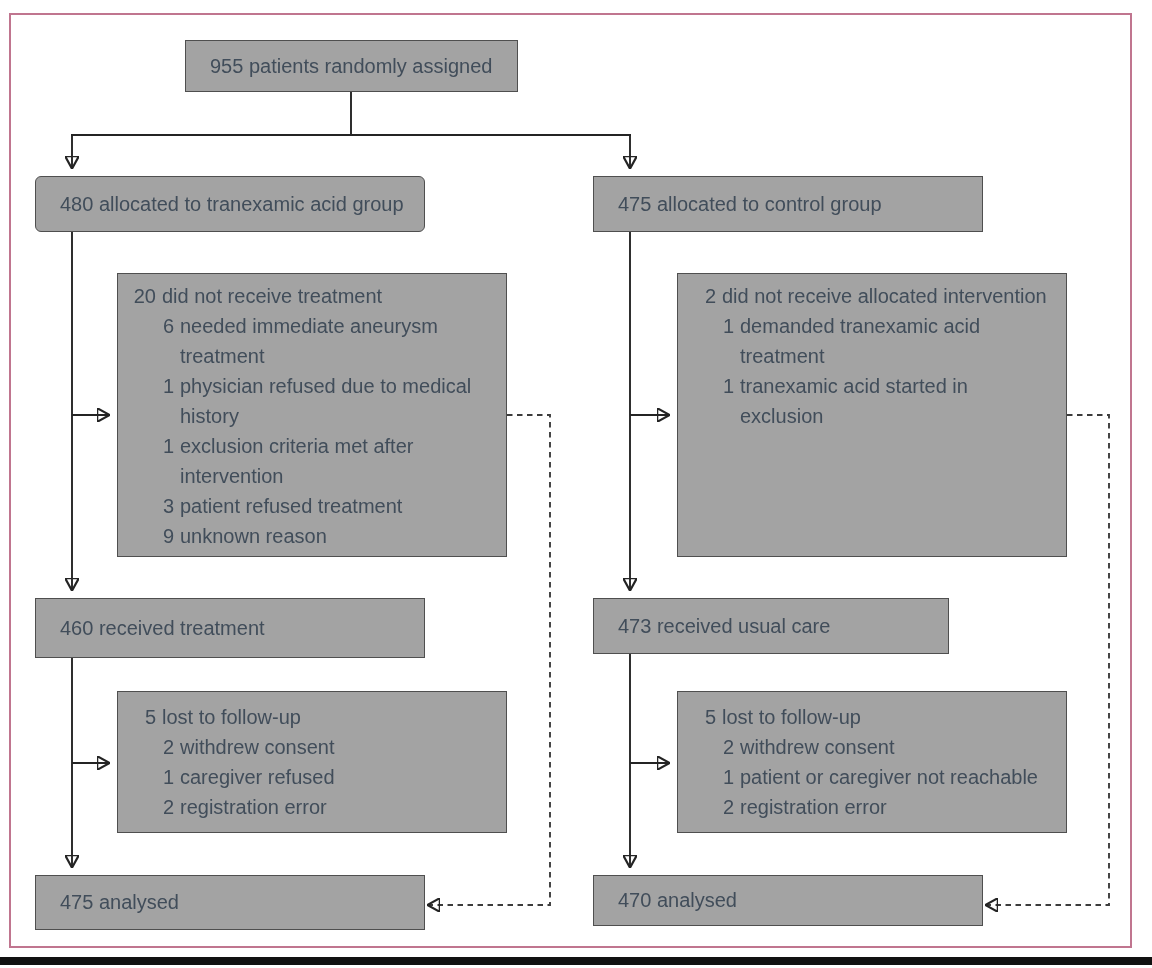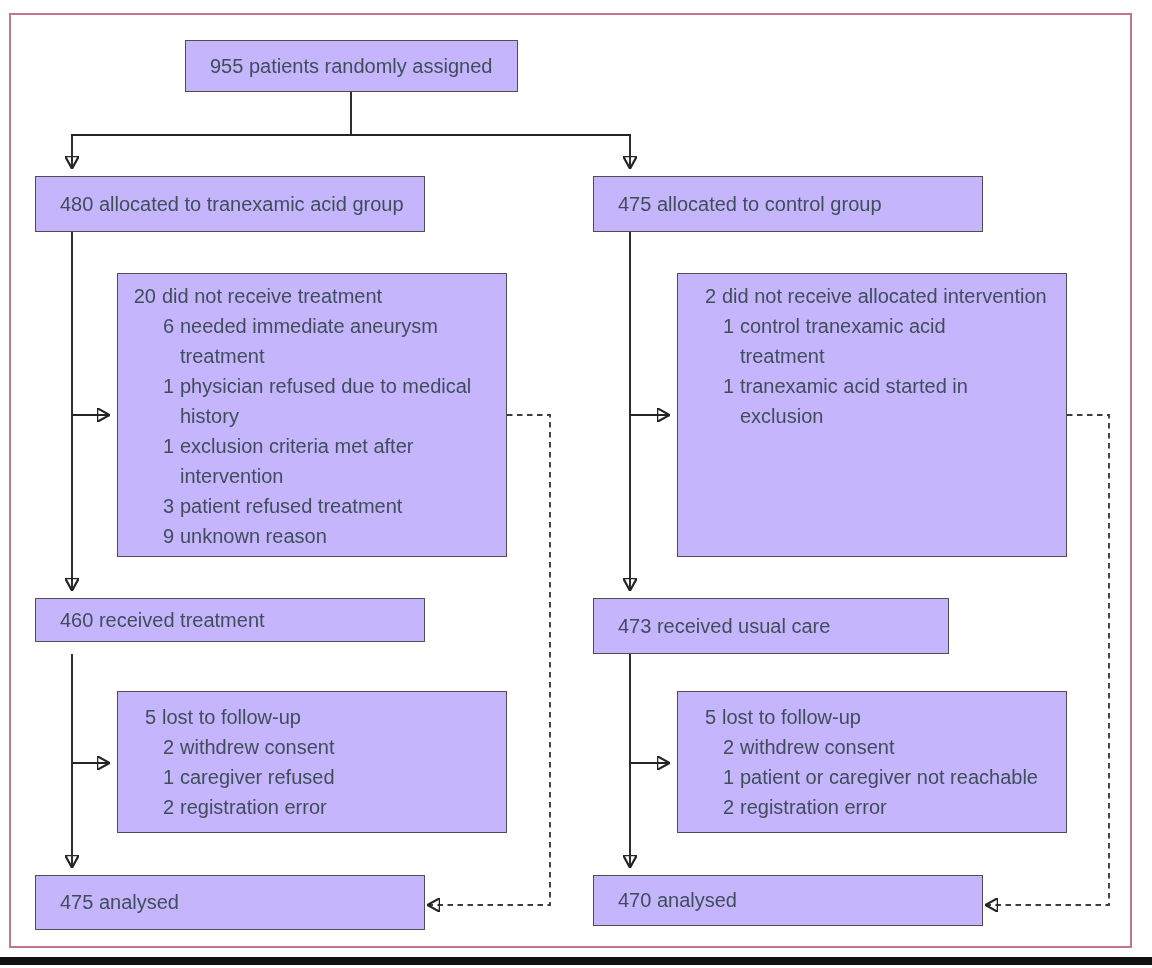--- a/index.html
+++ b/index.html
@@ -11,21 +11,21 @@
     position:absolute; left:9px; top:13px; width:1123px; height:935px;
     border:2px solid #c0758f; box-sizing:border-box; background:transparent;
   }
   #bottom-rule {
     position:absolute; left:0; top:957px; width:1152px; height:8px; background:#111111;
   }
   svg.connectors { position:absolute; left:0; top:0; width:1152px; height:968px; }
   svg.connectors path { fill:none; stroke:#242424; stroke-width:1.9px; }
   svg.connectors path.dashed { stroke:#3c3c3c; stroke-dasharray:5.5 4.5; }
   .box {
-    position:absolute; background:#c4b5fd; border:1.6px solid #4f4f4f;
+    position:absolute; background:#a3a3a3; border:1.6px solid #4f4f4f;
     box-sizing:border-box; font-size:20px;
   }
   .single { display:flex; align-items:center; padding-left:24px; }
   .multi  { padding-top:7px; }
   .ln { display:flex; line-height:30px; white-space:nowrap; }
   .ln .num { flex:0 0 auto; text-align:right; }
   .ln .txt { margin-left:6px; }
   .i0 .num { width:38px; }
   .i1 .num { width:56px; }
 </style>
@@ -58,21 +58,21 @@
     <path d="M630 763 H668" marker-end="url(#arr)"></path>
 
     <path class="dashed" d="M507 415 H550 V905 H429" marker-end="url(#arr)"></path>
     <path class="dashed" d="M1067 415 H1109 V905 H987" marker-end="url(#arr)"></path>
   </svg>
 
   <div class="box single" style="left:185px; top:40px; width:333px; height:52px;">
     <span>955 patients randomly assigned</span>
   </div>
 
-  <div class="box single" style="left:35px; top:176px; width:390px; height:56px;">
+  <div class="box single" style="left:35px; top:176px; width:390px; height:56px;border-radius:6px;">
     <span>480 allocated to tranexamic acid group</span>
   </div>
 
   <div class="box multi" style="left:117px; top:273px; width:390px; height:284px;">
     <div class="ln i0">
         <span class="num">20</span>
         <span class="txt">did not receive treatment</span>
       </div>
     <div class="ln i1">
         <span class="num">6</span>
@@ -101,21 +101,21 @@
     <div class="ln i1">
         <span class="num">3</span>
         <span class="txt">patient refused treatment</span>
       </div>
     <div class="ln i1">
         <span class="num">9</span>
         <span class="txt">unknown reason</span>
       </div>
   </div>
 
-  <div class="box single" style="left:35px; top:598px; width:390px; height:44px;">
+  <div class="box single" style="left:35px; top:598px; width:390px; height:60px;">
     <span>460 received treatment</span>
   </div>
 
   <div class="box multi" style="left:117px; top:691px; width:390px; height:142px; padding-top:10px;">
     <div class="ln i0">
         <span class="num">5</span>
         <span class="txt">lost to follow-up</span>
       </div>
     <div class="ln i1">
         <span class="num">2</span>
@@ -139,21 +139,21 @@
     <span>475 allocated to control group</span>
   </div>
 
   <div class="box multi" style="left:677px; top:273px; width:390px; height:284px;">
     <div class="ln i0">
         <span class="num">2</span>
         <span class="txt">did not receive allocated intervention</span>
       </div>
     <div class="ln i1">
         <span class="num">1</span>
-        <span class="txt">control tranexamic acid</span>
+        <span class="txt">demanded tranexamic acid</span>
       </div>
     <div class="ln i1">
         <span class="num"></span>
         <span class="txt">treatment</span>
       </div>
     <div class="ln i1">
         <span class="num">1</span>
         <span class="txt">tranexamic acid started in</span>
       </div>
     <div class="ln i1">

